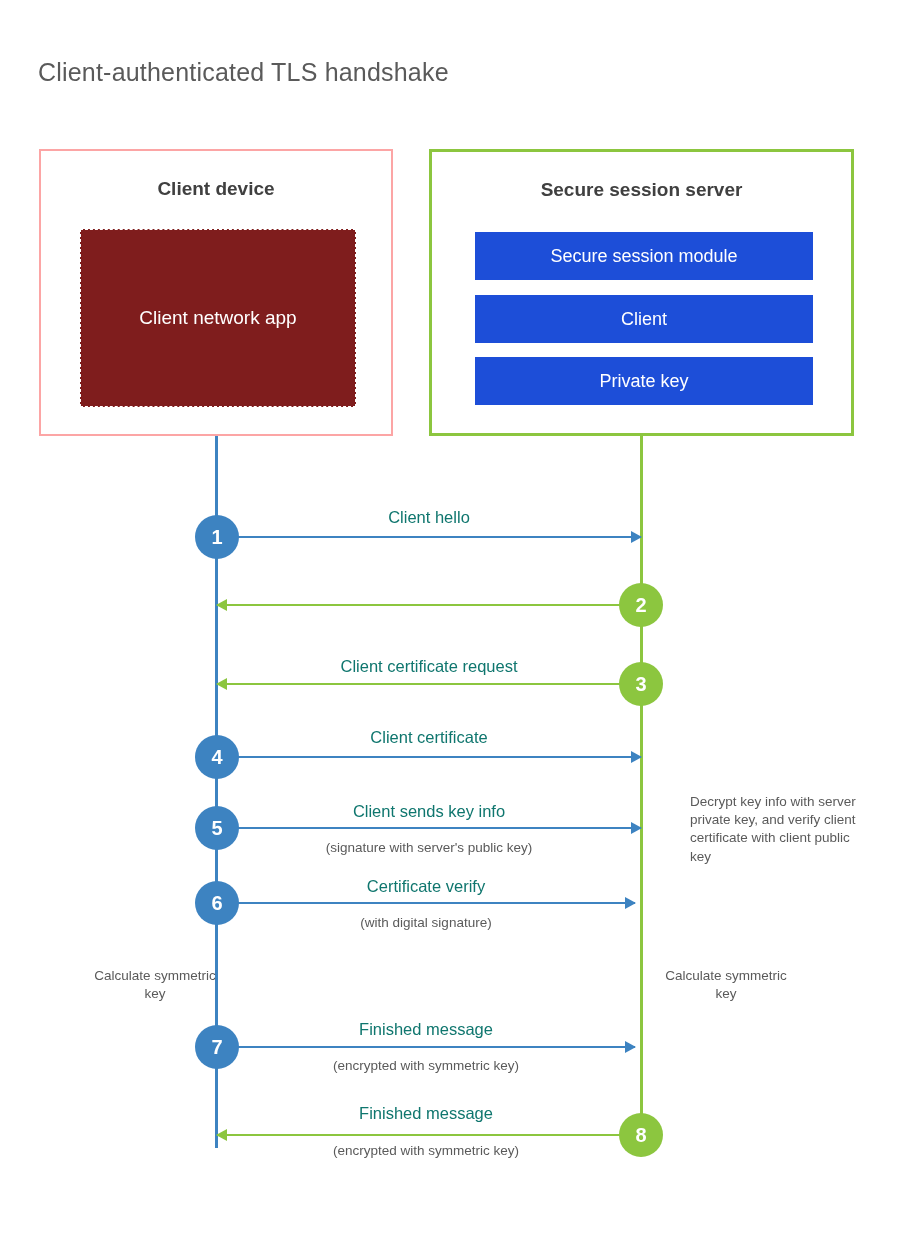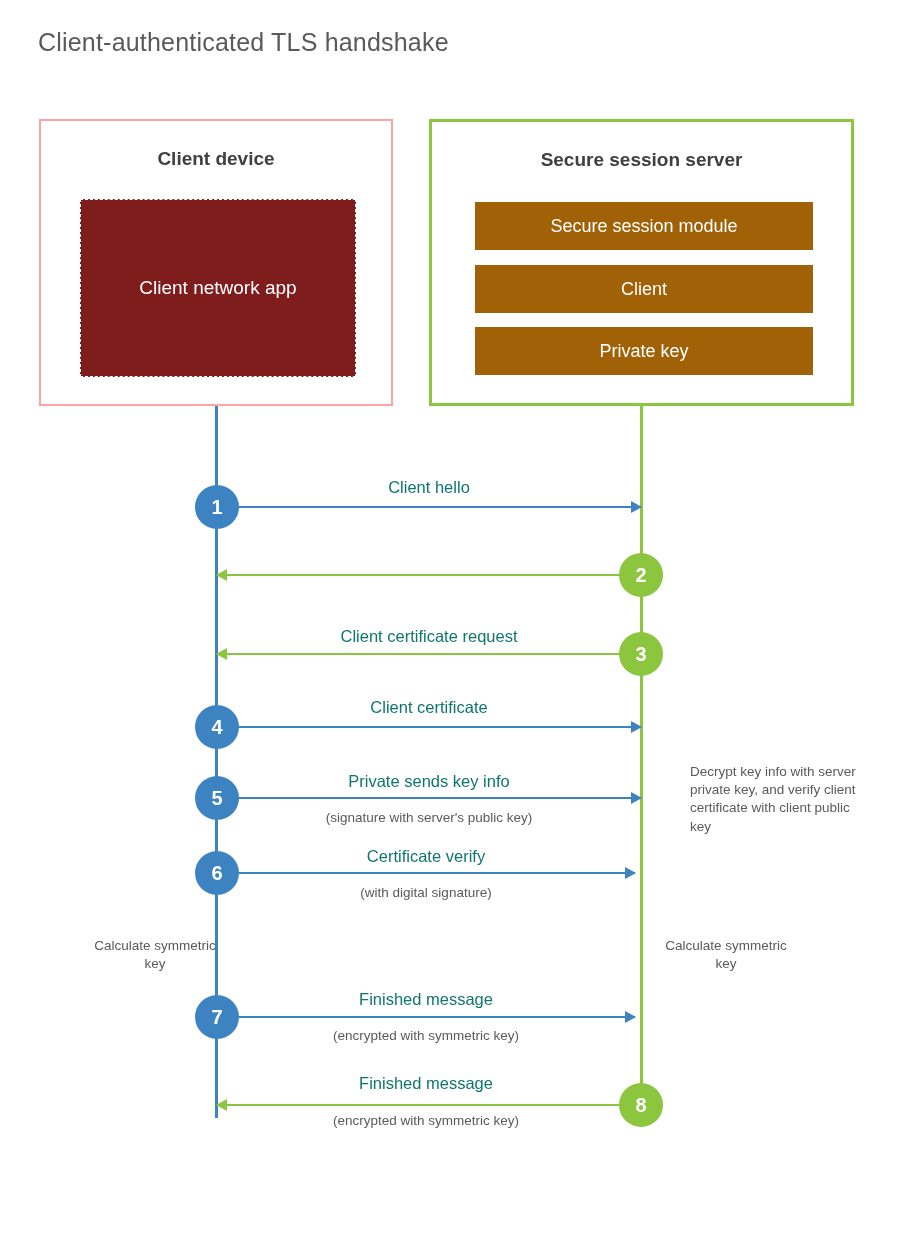--- a/index.html
+++ b/index.html
@@ -12,20 +12,21 @@
     height: 1256px;
     position: relative;
     font-family: "Liberation Sans", sans-serif;
     color: #4a4a4a;
     overflow: hidden;
   }
 
   #diagram {
     position: absolute;
     inset: 0;
+    margin-top: 30px;
   }
 
   .page-title {
     position: absolute;
     left: 38px;
     top: 28px;
     font-size: 25px;
     font-weight: 400;
     color: #5a5a5a;
     letter-spacing: 0.2px;
@@ -78,21 +79,21 @@
     justify-content: center;
     text-align: center;
     line-height: 1.35;
   }
 
   .server-chip {
     position: absolute;
     left: 43px;
     width: 338px;
     height: 48px;
-    background: #a16207;
+    background: #1d4ed8;
     color: #ffffff;
     font-size: 18px;
     display: flex;
     align-items: center;
     justify-content: center;
   }
   #chip-0 { top: 80px; }
   #chip-1 { top: 143px; }
   #chip-2 { top: 205px; }
 
@@ -221,21 +222,21 @@
 
   <div class="arrow blue to-right" style="left:217px; top:726px; width:424px;">
       <span class="head"></span>
     </div>
   <div class="msg-label" style="left:217px; top:698px; width:424px;">Client certificate</div>
   <div class="step-badge blue" style="left:195px; top:705px;">4</div>
 
   <div class="arrow blue to-right" style="left:217px; top:797px; width:424px;">
       <span class="head"></span>
     </div>
-  <div class="msg-label" style="left:217px; top:772px; width:424px;">Private sends key info</div>
+  <div class="msg-label" style="left:217px; top:772px; width:424px;">Client sends key info</div>
   <div class="msg-sub" style="left:217px; top:810px; width:424px;">(signature with server's public key)</div>
   <div class="step-badge blue" style="left:195px; top:776px;">5</div>
 
   <div class="arrow blue to-right" style="left:217px; top:872px; width:418px;">
       <span class="head"></span>
     </div>
   <div class="msg-label" style="left:217px; top:847px; width:418px;">Certificate verify</div>
   <div class="msg-sub" style="left:217px; top:885px; width:418px;">(with digital signature)</div>
   <div class="step-badge blue" style="left:195px; top:851px;">6</div>
 

